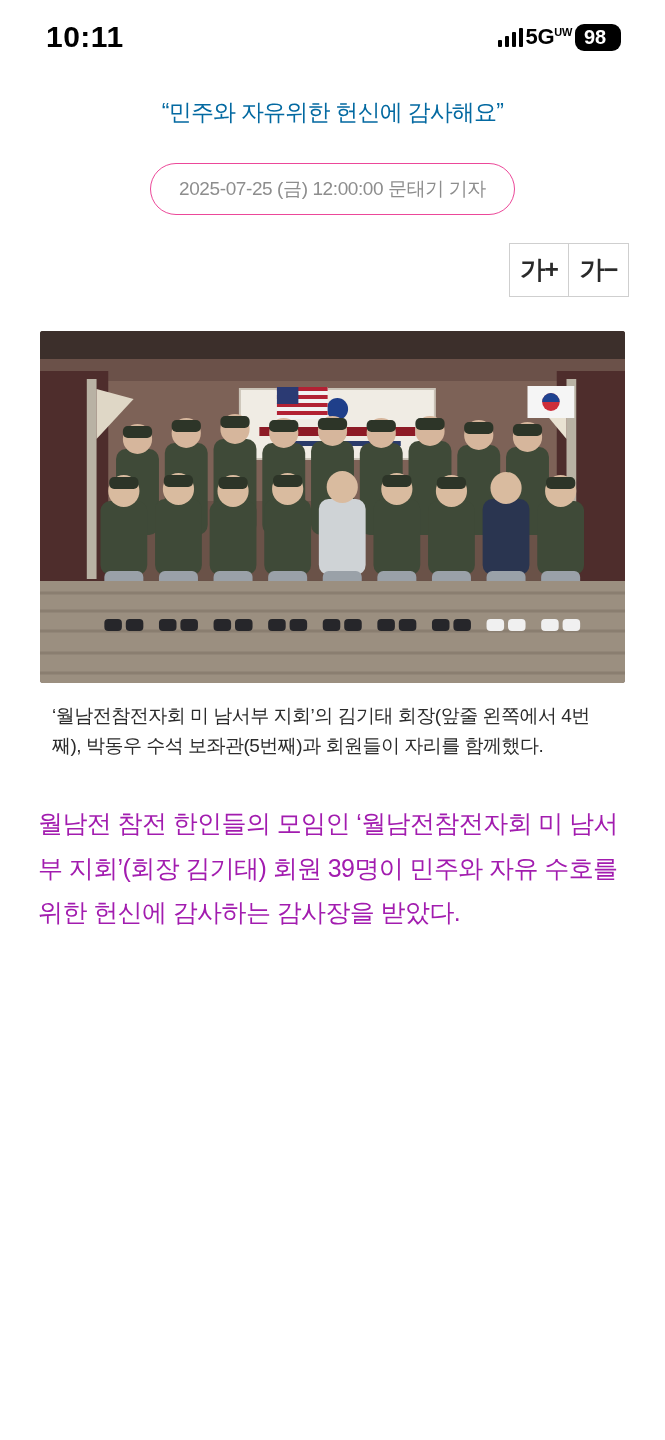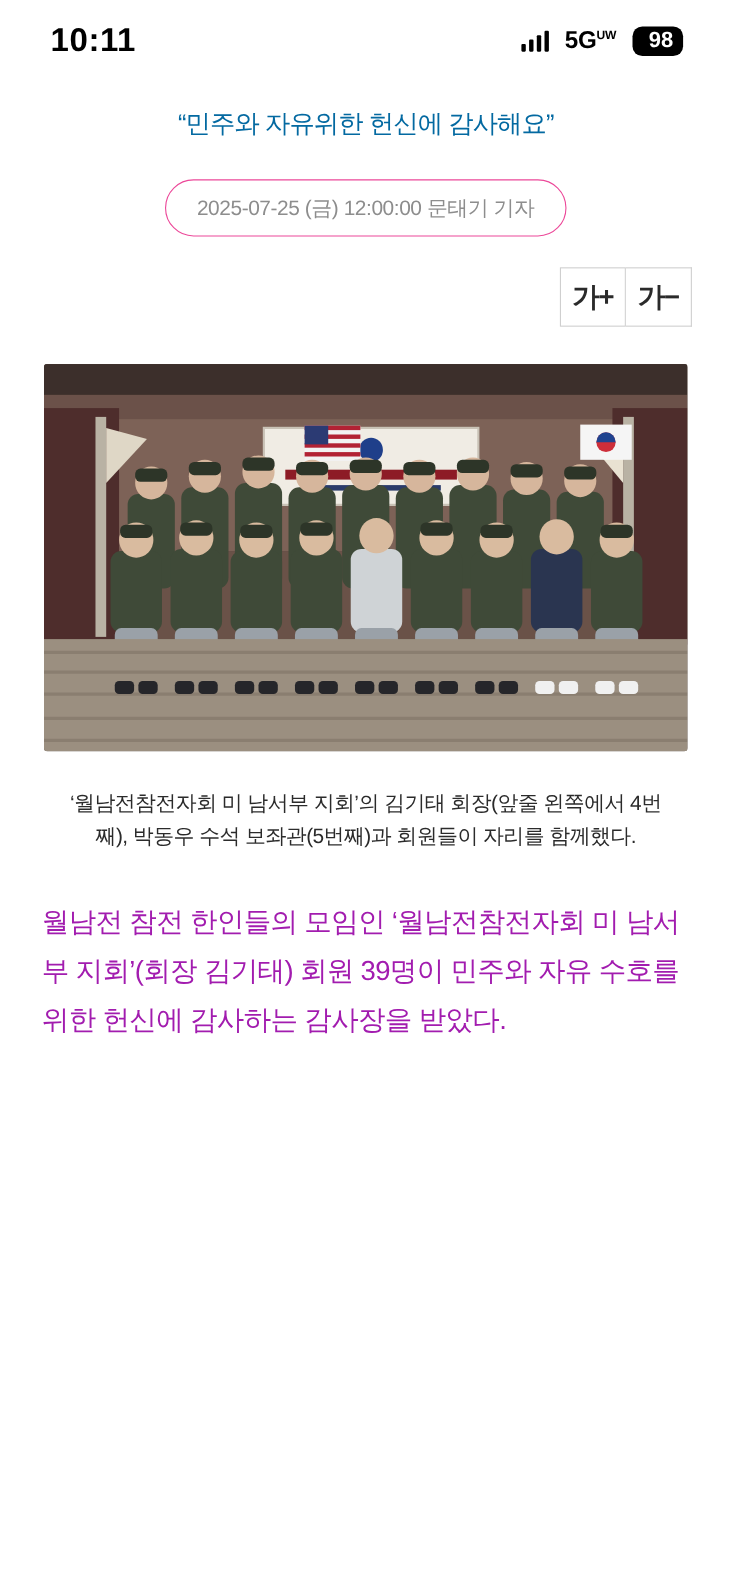--- a/index.html
+++ b/index.html
@@ -24,21 +24,21 @@
   }
   .status-time {
     font-size: 30px;
     font-weight: bold;
     letter-spacing: 0.5px;
     color: #000;
   }
   .status-right {
     display: flex;
     align-items: center;
-    gap: 15px;
+    gap: 3px;
   }
   .signal-bars {
     display: flex;
     align-items: flex-end;
     gap: 3px;
     height: 20px;
   }
   .signal-bars i {
     display: block;
     width: 4px;
@@ -58,21 +58,21 @@
   .net-label sup { font-size: 11px; vertical-align: super; }
   .battery-pill {
     background: #000;
     color: #fff;
     font-size: 20px;
     font-weight: bold;
     border-radius: 9px;
     padding: 3px 9px 4px;
     line-height: 1;
     min-width: 46px;
-    text-align: right;
+    text-align: left;
   }
 
   
   .article {
     padding: 0 26px;
   }
   .headline {
     font-size: 23px;
     font-weight: normal;
     line-height: 1.42;
@@ -149,22 +149,22 @@
   .photo {
     width: 100%;
     height: 352px;
     border-radius: 3px;
     overflow: hidden;
     position: relative;
     background: #6d5f56;
   }
   .photo svg { display: block; width: 100%; height: 100%; }
   figcaption {
-    margin-top: 33px;
-    text-align: center;
+    margin-top: 18px;
+    text-align: left;
     font-size: 19px;
     line-height: 1.6;
     color: #2b2b2b;
     letter-spacing: -0.5px;
     padding: 0 12px;
   }
 
   
   .body-copy {
     margin: 40px 12px 0;

